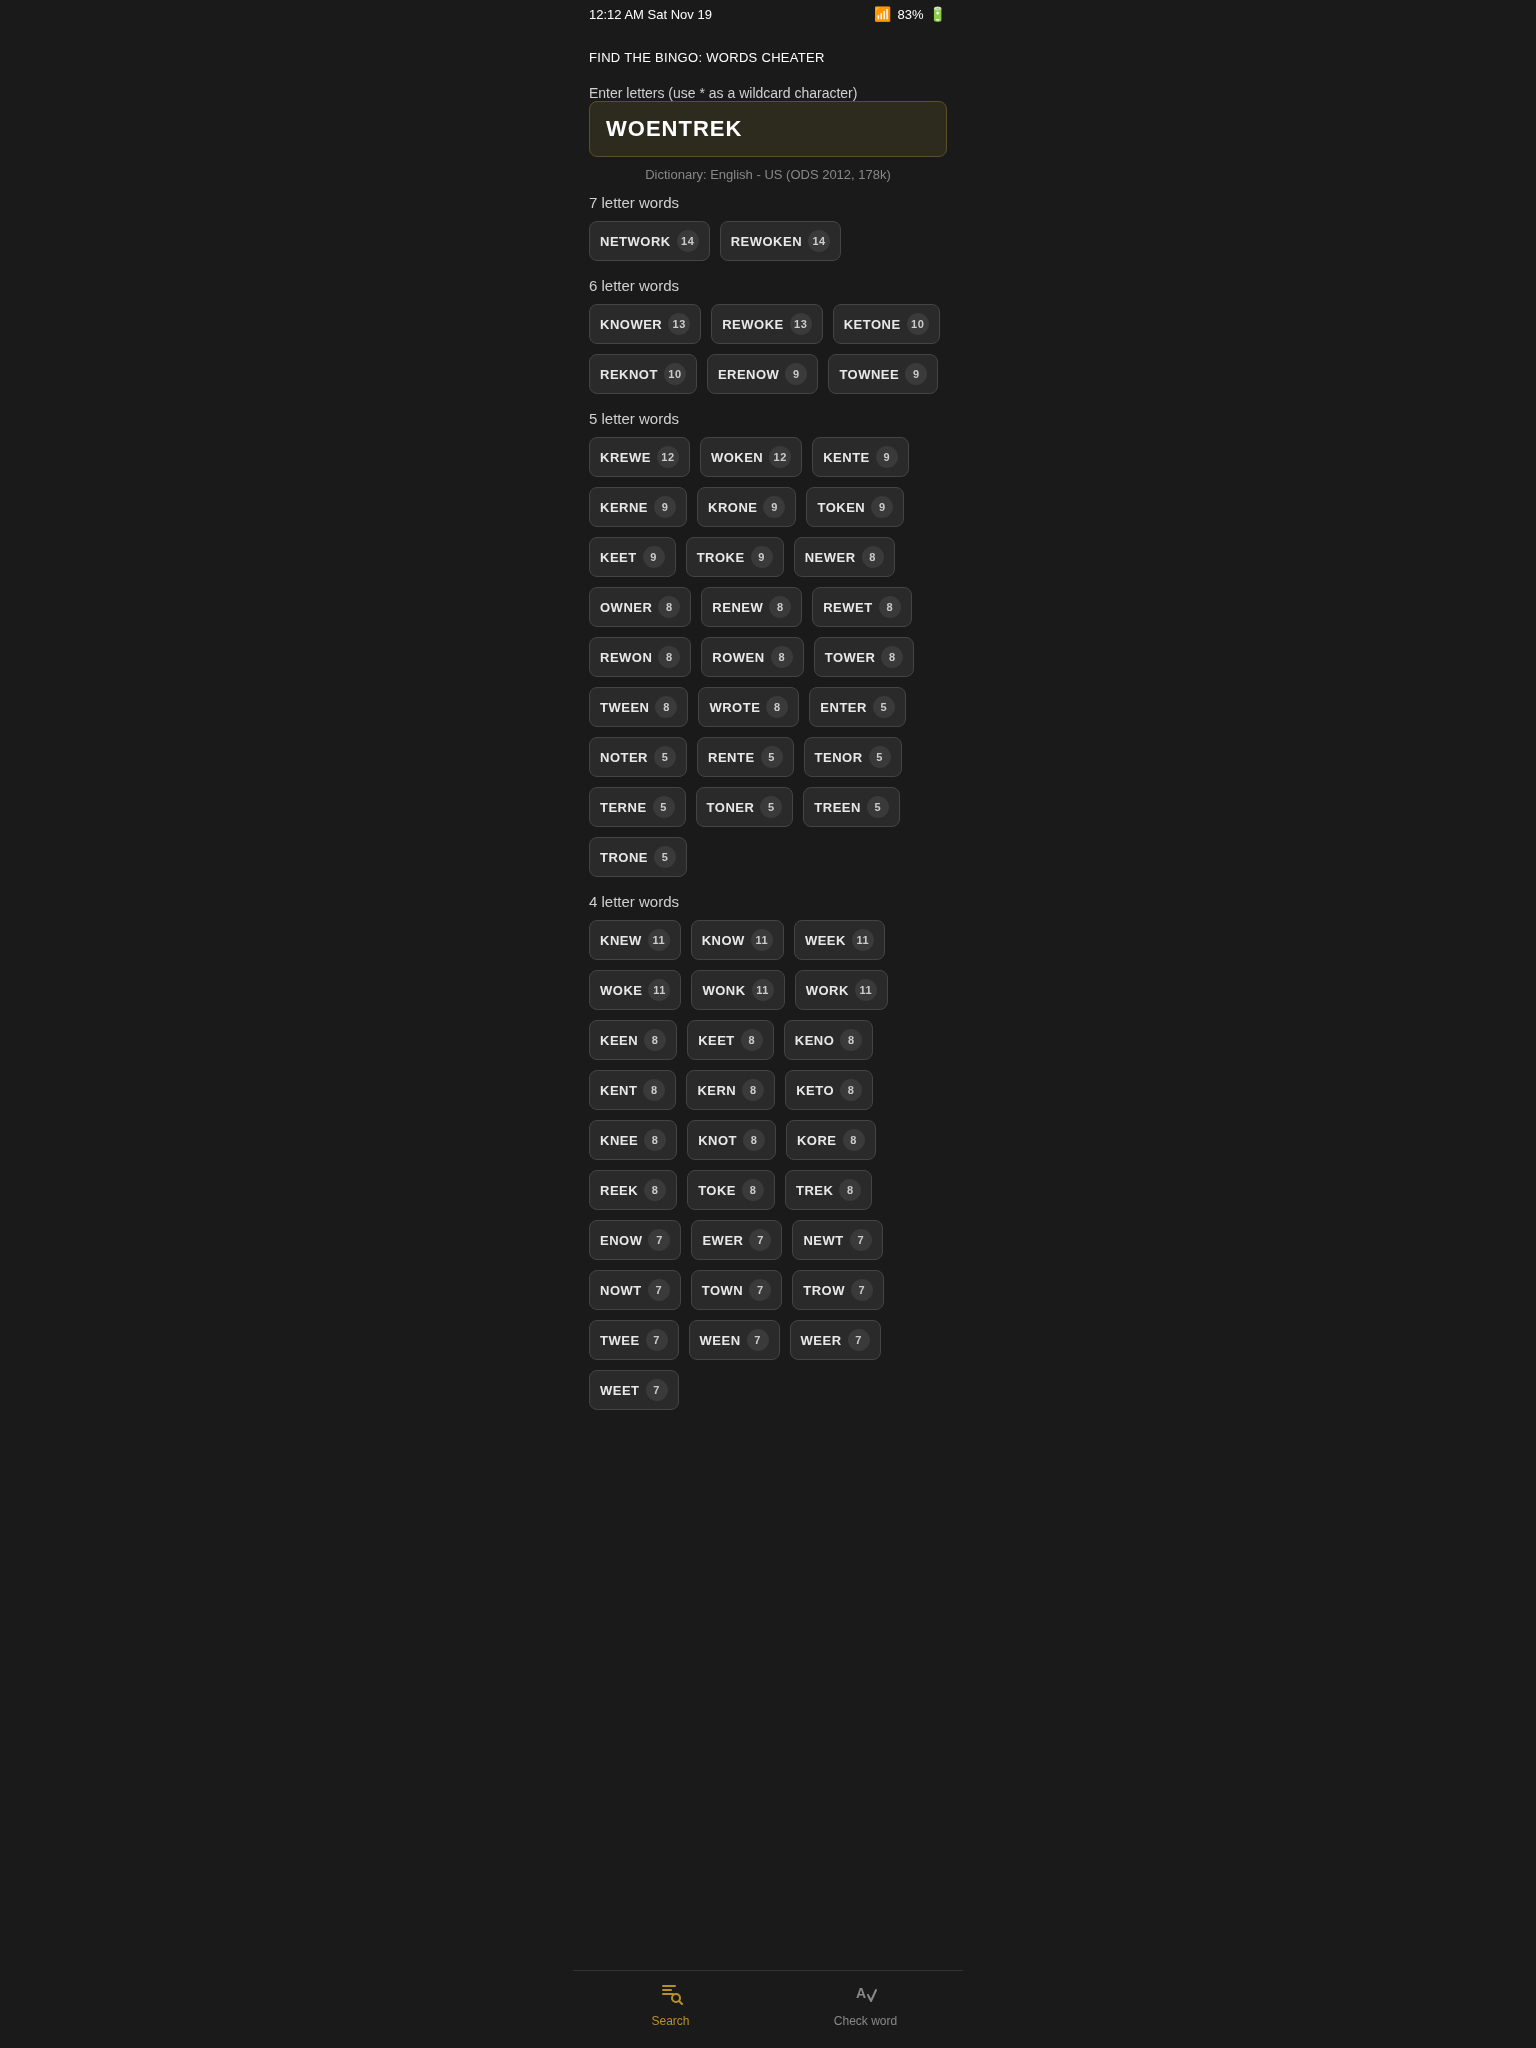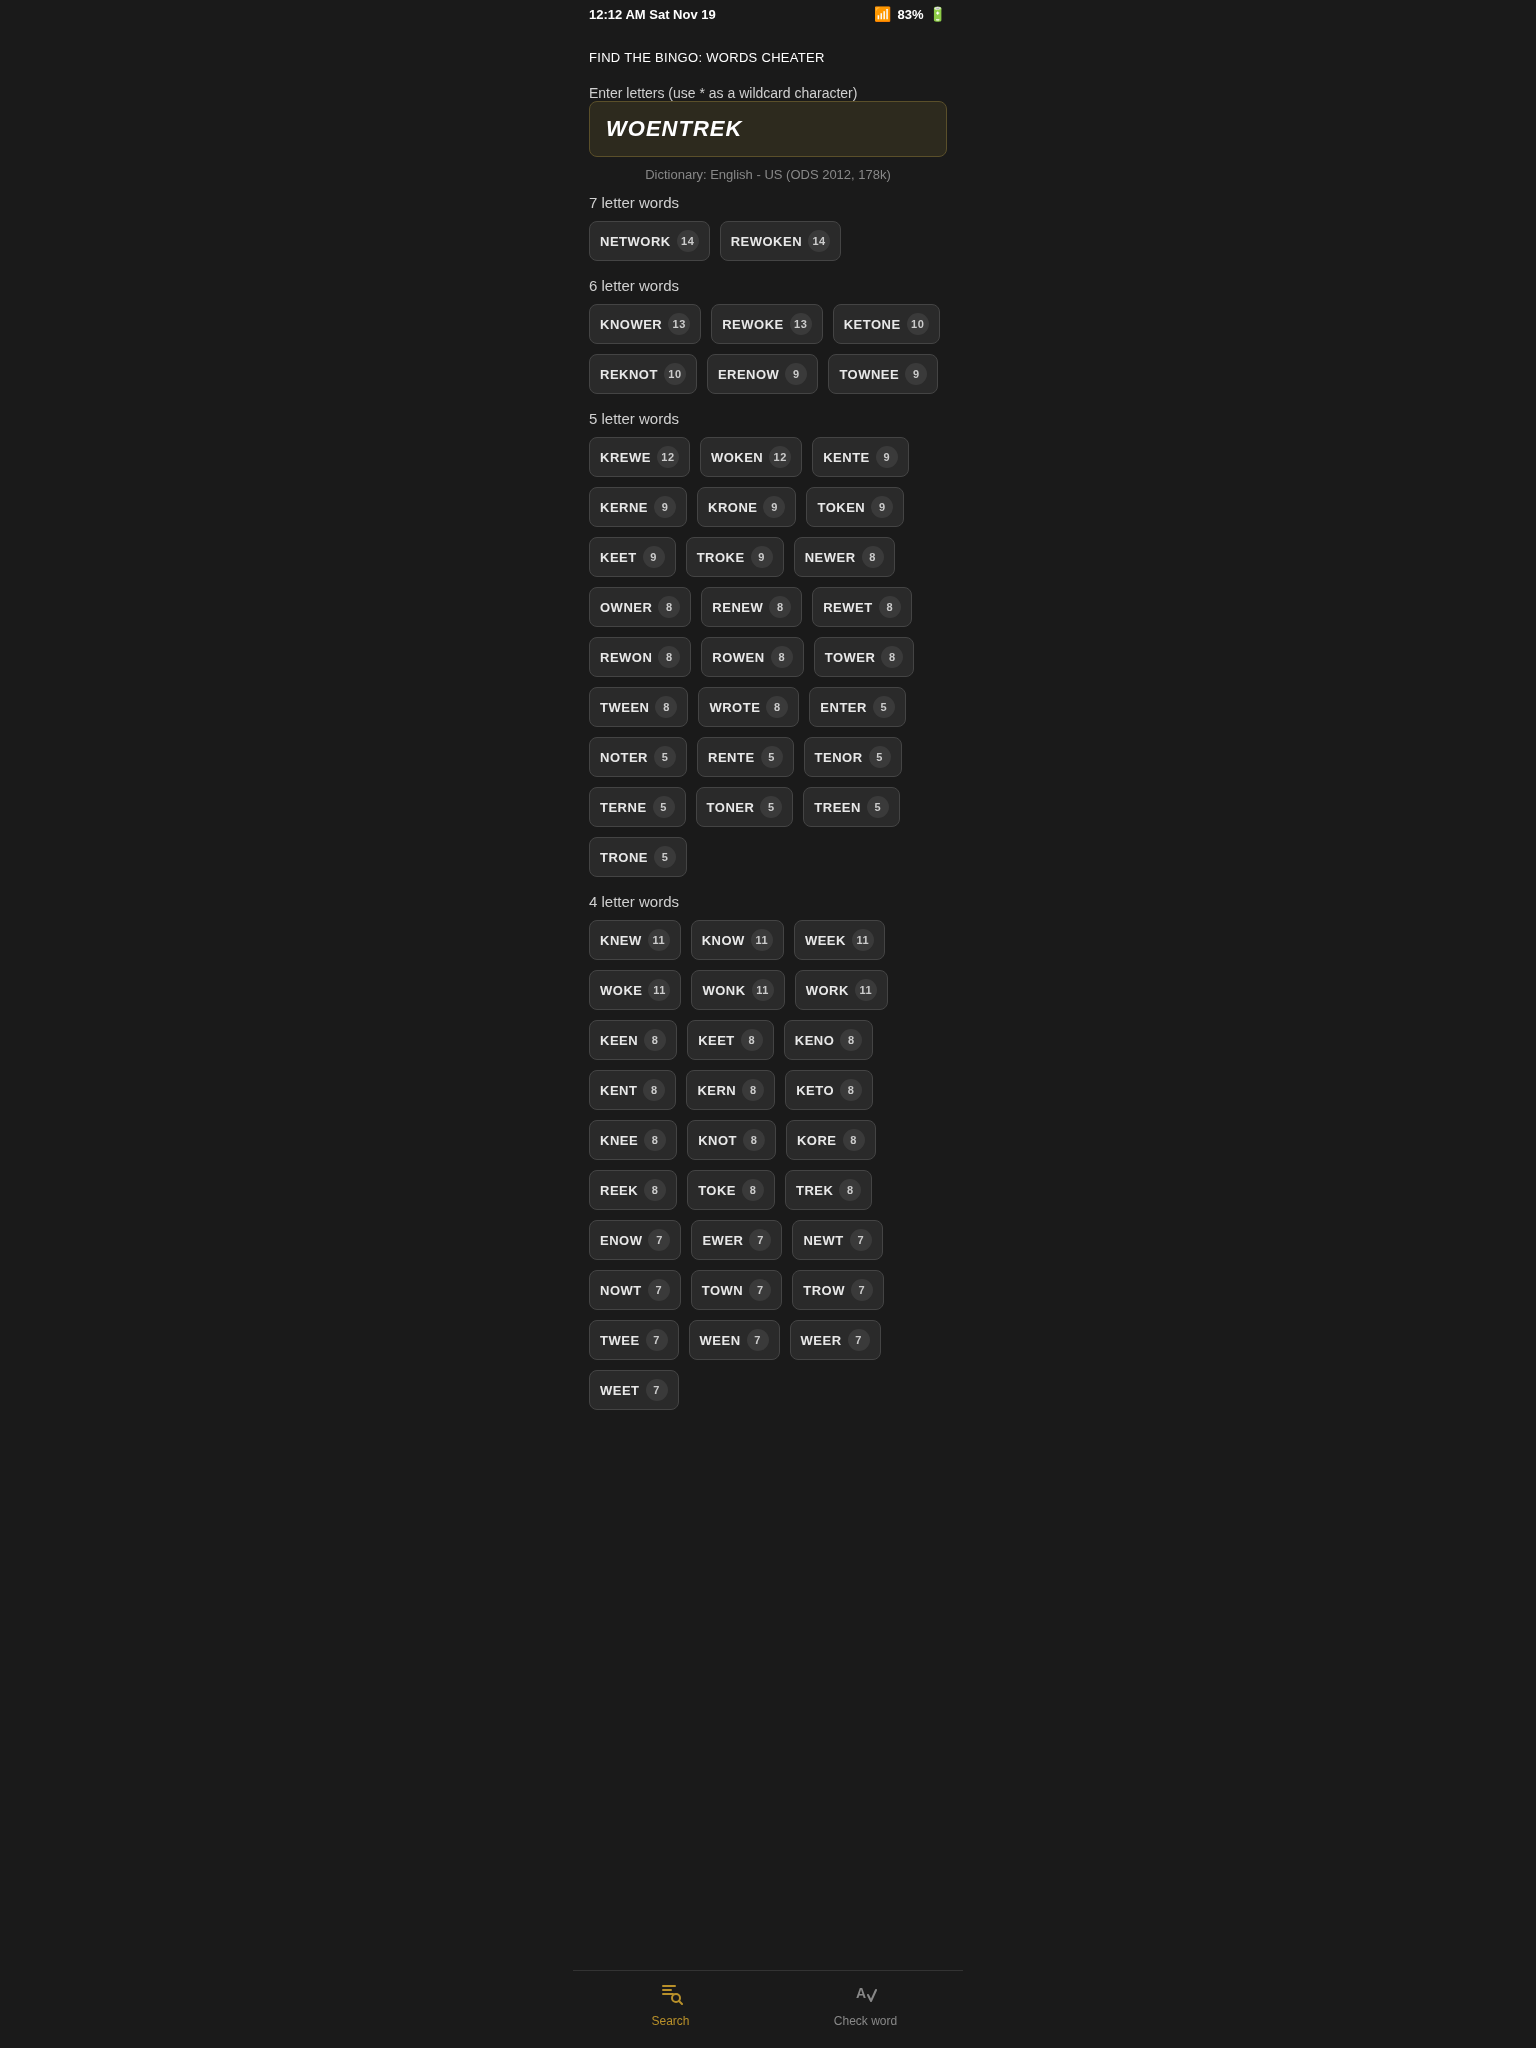--- a/index.html
+++ b/index.html
@@ -12,21 +12,21 @@
       margin: 0 auto;
       min-height: 100vh;
       position: relative;
     }
     .status-bar {
       display: flex;
       justify-content: space-between;
       align-items: center;
       padding: 6px 16px 4px;
       font-size: 13px;
-      font-weight: 700;
+      font-weight: 400;
       color: #fff;
     }
     .status-right {
       display: flex;
       align-items: center;
       gap: 6px;
     }
     .wifi-icon { font-size: 14px; }
     .battery-icon { font-size: 14px; }
     .header {
@@ -55,21 +55,20 @@
     .letter-input {
       width: 100%;
       background: #2d2a1e;
       border: 1px solid #5a4f2a;
       border-radius: 8px;
       padding: 14px 16px;
       font-size: 22px;
       font-weight: 600;
       color: #fff;
       letter-spacing: 1px;
-      font-style: italic;
     }
     .dictionary-info {
       text-align: center;
       color: #888;
       font-size: 13px;
       margin: 10px 0 12px;
     }
     .search-btn {
       width: 100%;
       background: #b8902a;

